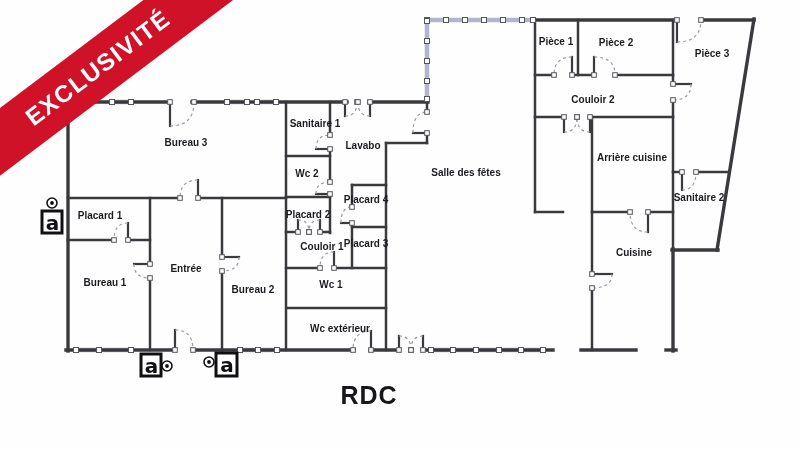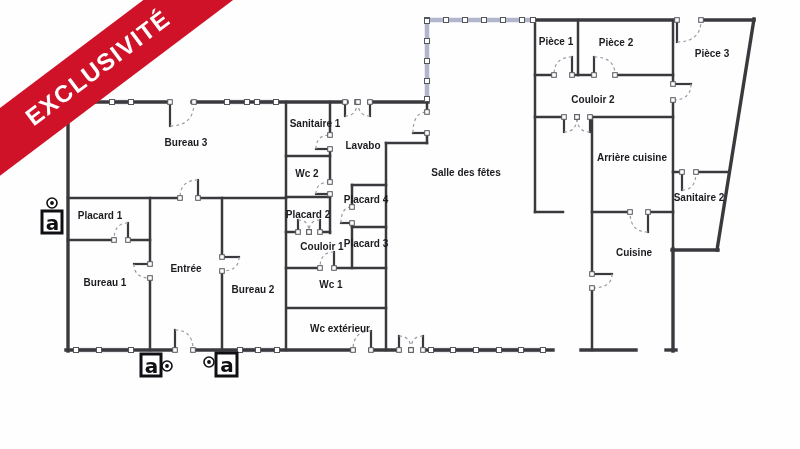--- a/index.html
+++ b/index.html
@@ -285,13 +285,14 @@
       <circle class="adot" cx="209" cy="362" r="1.9"></circle>
       <rect class="abox" x="216" y="353" width="21" height="23"></rect>
       <text class="atext" x="227" y="372">a</text>
     </g>
   </svg>
 
   <div id="ribbon">
     <span>EXCLUSIVITÉ</span>
   </div>
 
+  <div id="rdc-title">RDC</div>
 </div>
 
 </body></html>

